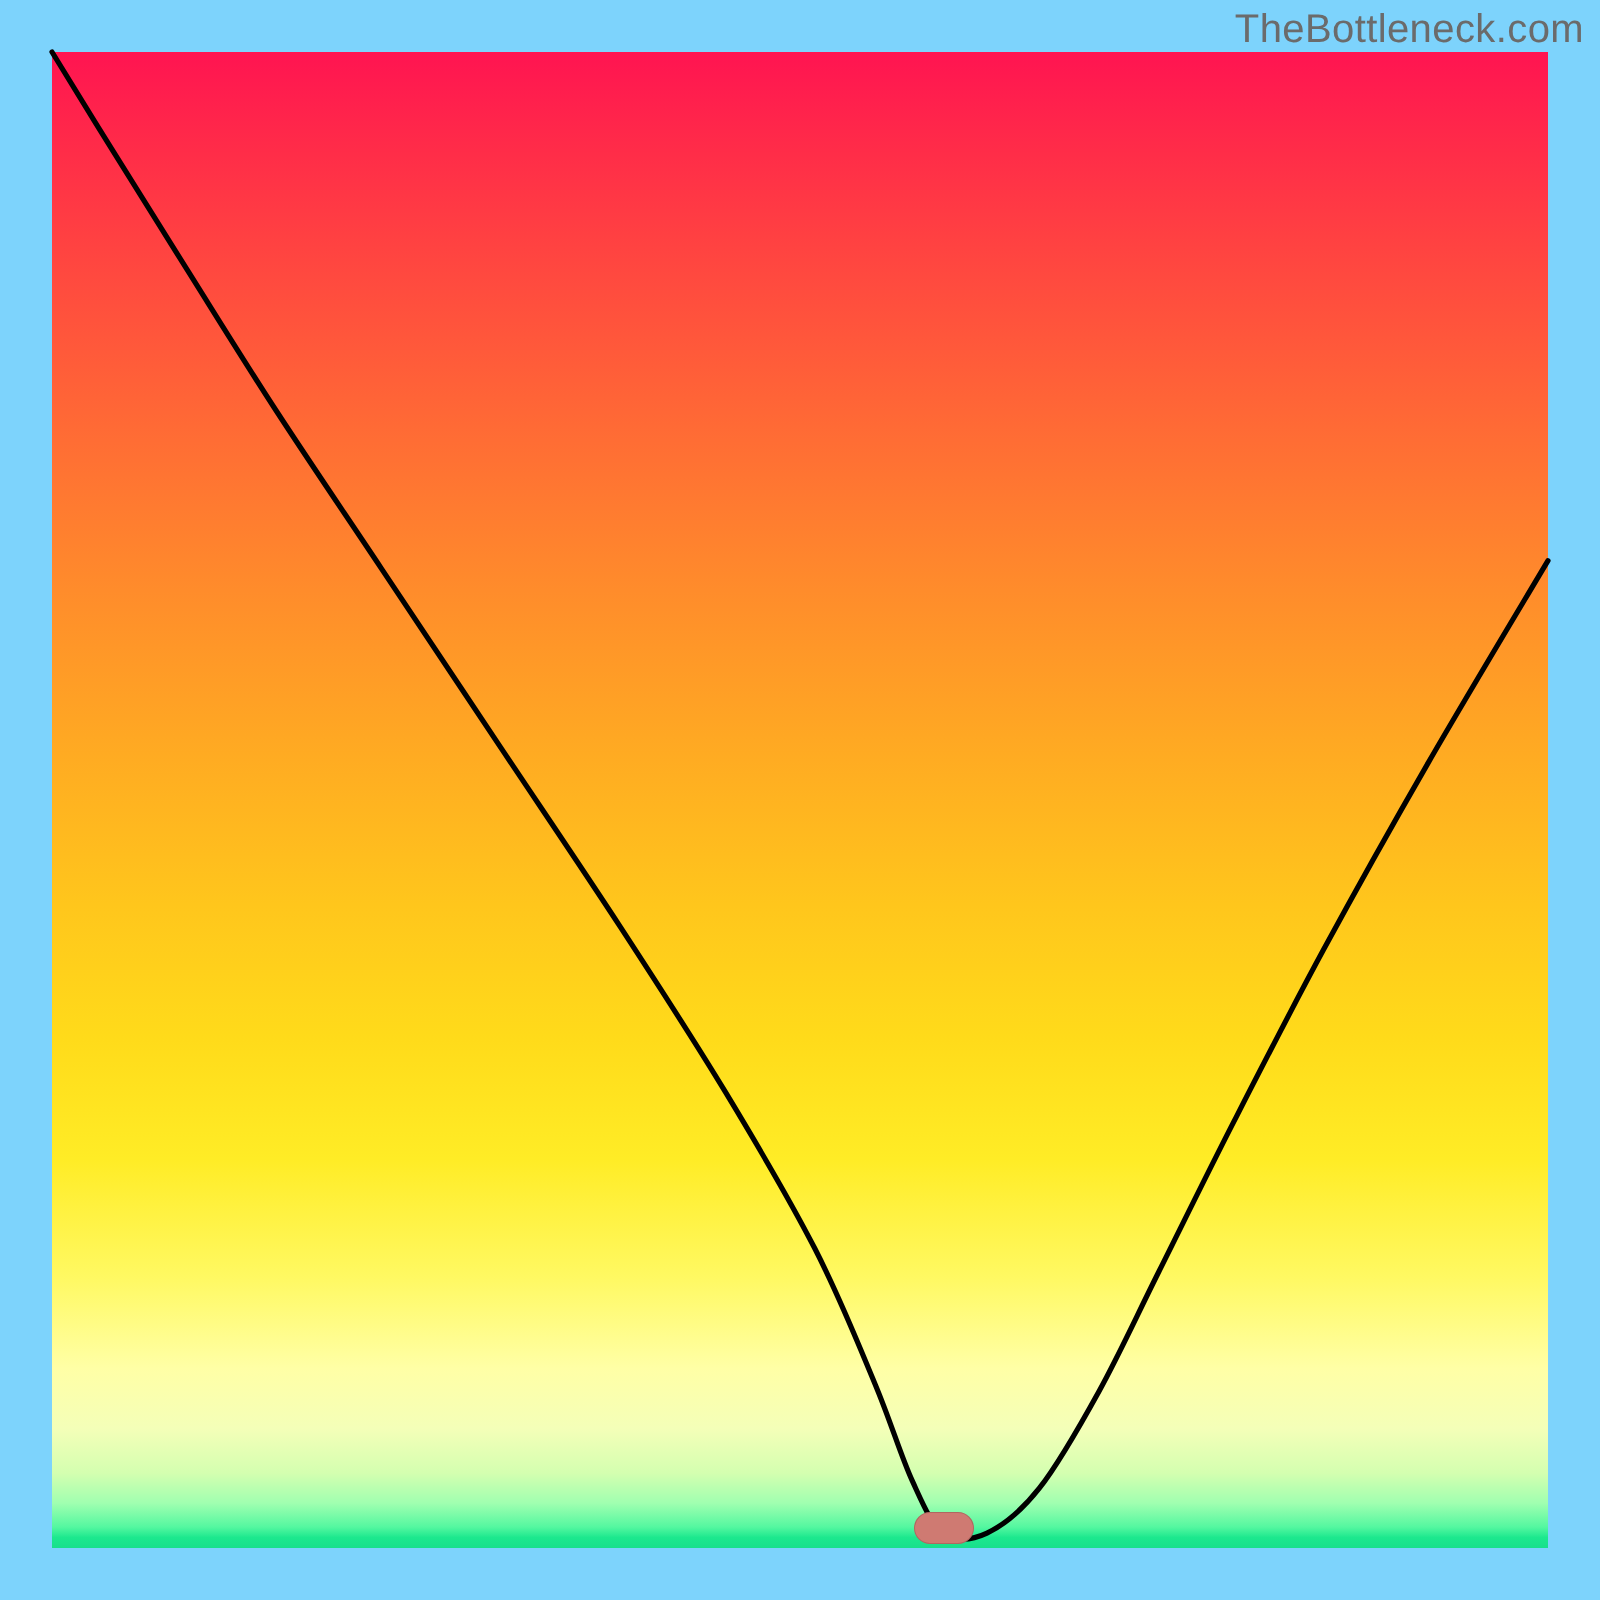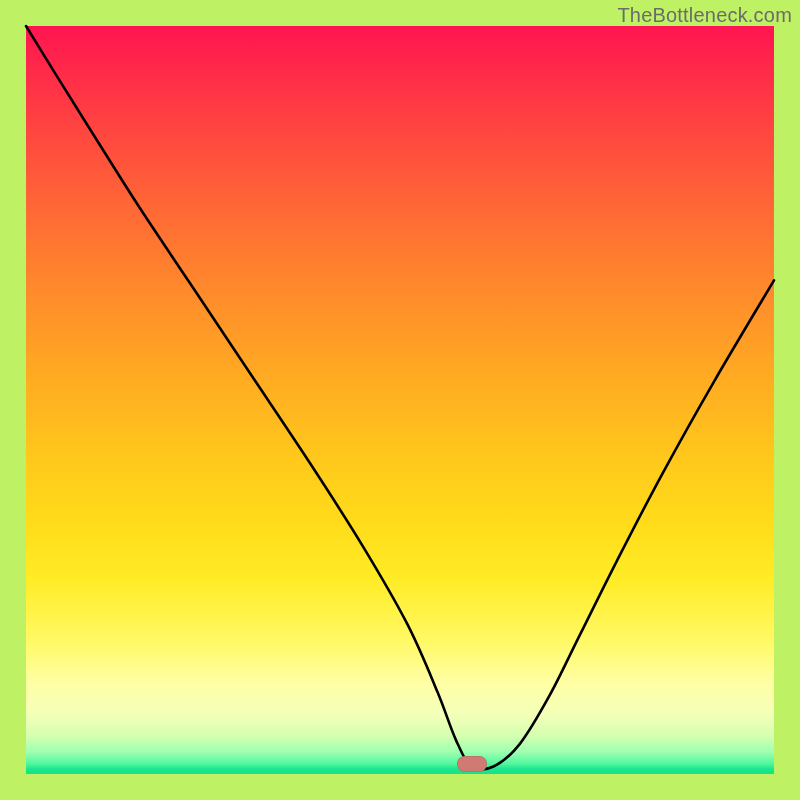--- a/index.html
+++ b/index.html
@@ -8,21 +8,21 @@
     width: 800px;
     height: 800px;
     overflow: hidden;
     background: #000;
     font-family: Arial, Helvetica, sans-serif;
   }
   .frame {
     position: relative;
     width: 800px;
     height: 800px;
-    background: #bef264;
+    background: #7dd3fc;
   }
   .plot {
     position: absolute;
     left: 26px;
     top: 26px;
     width: 748px;
     height: 748px;
     
     background: linear-gradient(to bottom,
       #ff1451 0%,

